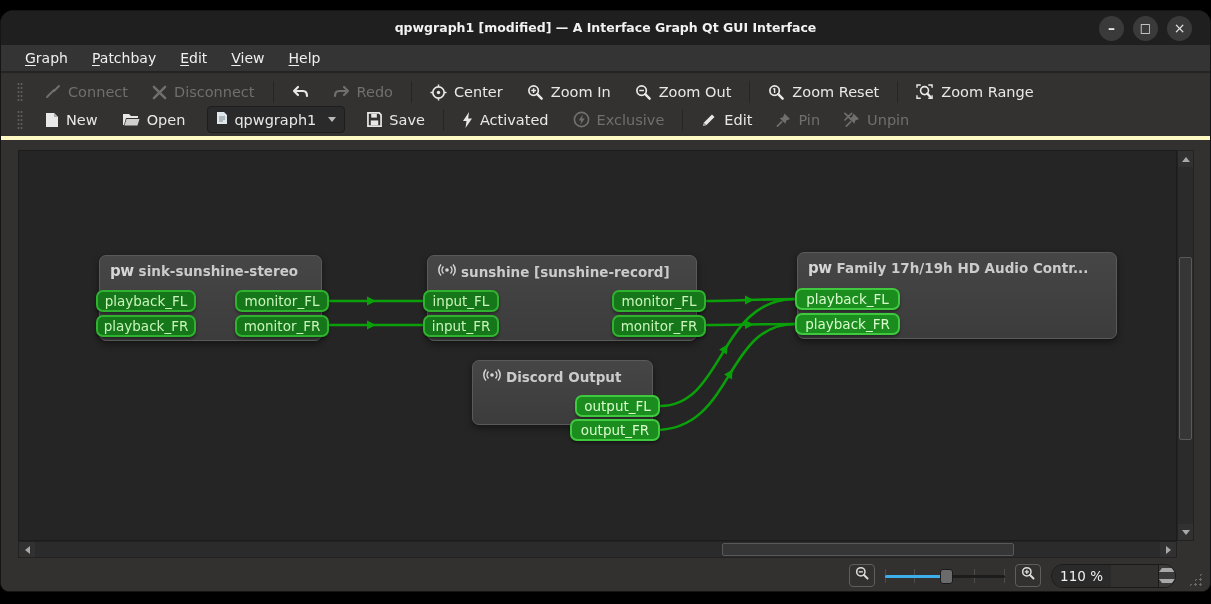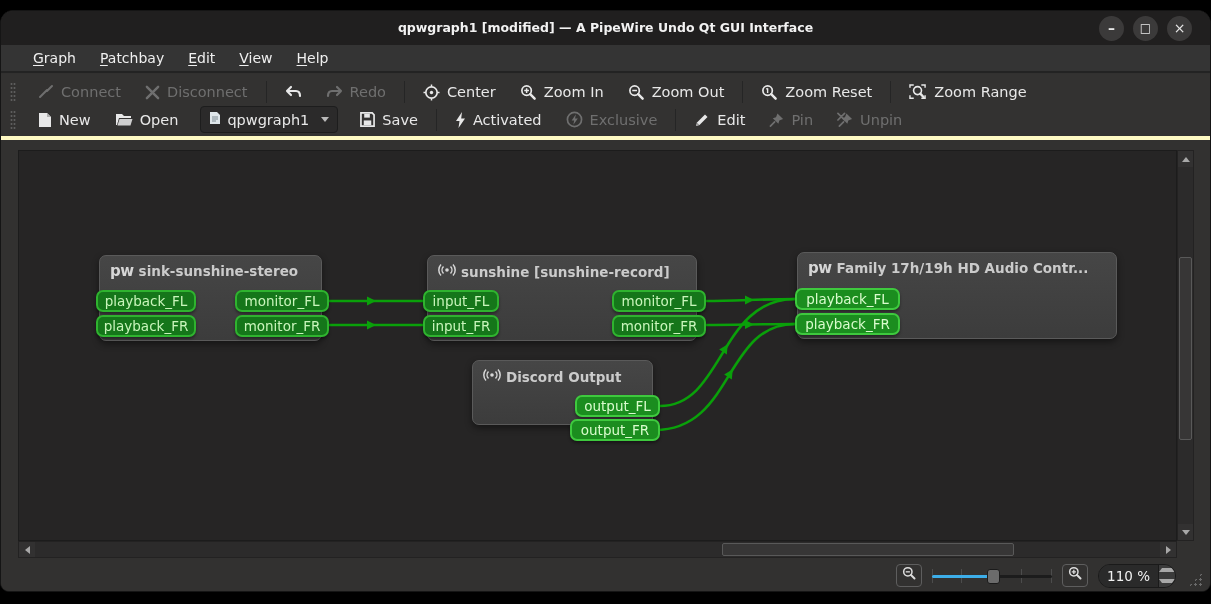--- a/index.html
+++ b/index.html
@@ -12,27 +12,27 @@
   .title-text { position:absolute; left:0; right:0; top:0; height:34px; line-height:34px; text-align:center;
                 color:#f2f2f2; font-size:12.5px; font-weight:bold; }
   .winbtn { position:absolute; top:5px; width:25px; height:25px; border-radius:50%; background:#3b3a3a;
             color:#e8e8e8; text-align:center; line-height:24px; font-size:14px; }
   .winbtn.min { right:86px; font-weight:bold; }
   .winbtn.max { right:52px; font-size:12px; }
   .winbtn.close { right:18px; font-size:14px; }
 
   
   .menubar { position:absolute; left:0; top:34px; width:100%; height:28px; background:#343434;
-             display:flex; align-items:center; padding-left:22px; gap:4px; border-bottom:2px solid #232323; }
+             display:flex; align-items:center; padding-left:14px; gap:4px; border-bottom:2px solid #232323; }
   .menu-item { color:#efefef; font-size:14px; padding:3px 10px; }
   .menu-item u { text-decoration:underline; text-underline-offset:2px; }
 
   
   .toolbar { position:absolute; left:0; width:100%; height:37px; background:#333231;
-             display:flex; align-items:center; padding-left:7px; }
+             display:flex; align-items:center; padding-left:14px; }
   .tb1 { top:63px; border-bottom:1px solid #2a2a2a; }
   .tb2 { top:92px; border-bottom:4px solid #fef9c3; }
   .handle { width:6px; height:20px; margin:0 10px 0 2px;
             background-image:radial-gradient(#5d5d5d 1px, transparent 1.1px); background-size:3px 4px; }
   .tb-item { display:flex; align-items:center; gap:7px; color:#e8e8e8; font-size:14.5px; padding:0 12px; }
   .tb-item.disabled { color:#6f6f6f; }
   .tb-item svg { display:block; }
   .tb-sep { width:1px; height:22px; background:#454545; border-right:1px solid #252525; margin:0 6px; }
   .combobox { display:flex; align-items:center; gap:6px; background:#2b2a2a; border:1px solid #1d1d1d;
               border-radius:4px; height:27px; padding:0 8px; margin:0 10px; color:#e8e8e8; font-size:14.5px; }
@@ -71,35 +71,35 @@
   .statusbar { position:absolute; left:0; top:547px; width:100%; height:35px; background:#323130;
                display:flex; align-items:center; justify-content:flex-end; gap:10px; padding-right:34px; }
   .zoom-btn { width:26px; height:23px; border:1px solid #5e5e5e; border-radius:4px;
               display:flex; align-items:center; justify-content:center; background:transparent; }
   .slider { position:relative; width:120px; height:20px; }
   .slider .tick { position:absolute; top:3px; width:1px; height:14px; background:#4c4c4c; }
   .slider .groove-l { position:absolute; top:9px; left:0; height:3px; background:#3daee9; border-radius:2px; }
   .slider .groove-r { position:absolute; top:9px; height:3px; background:#1c1c1c; border-radius:2px; }
   .slider .shandle { position:absolute; top:3px; width:13px; height:15px; background:#6b6b6b;
                      border:1px solid #1b1b1b; border-radius:3px; }
-  .spinbox { display:flex; height:24px; border:1px solid #1a1a1a; border-radius:12px; overflow:hidden; }
+  .spinbox { display:flex; height:24px; border:1px solid #1a1a1a; border-radius:12px; overflow:hidden;gap:47px; }
   .spin-val { background:#2a2a2a; color:#f0f0f0; font-size:13.5px; line-height:22px; padding:0 8px; min-width:52px; text-align:center; }
   .spin-btns { display:flex; flex-direction:column; width:17px; background:#3b3b3b; border-left:1px solid #1a1a1a; }
   .spin-btns div { flex:1; display:flex; align-items:center; justify-content:center; }
   .grip { position:absolute; right:7px; bottom:6px; width:15px; height:15px;
           background-image:radial-gradient(#6b6b6b 1.2px, transparent 1.3px); background-size:5px 5px;
           clip-path:polygon(100% 0, 100% 100%, 0 100%); }
 </style>
 </head>
 <body>
 
 <div id="window">
 
   <div class="titlebar">
-    <div class="title-text">qpwgraph1 [modified] — A PipeWire Undo Qt GUI Interface</div>
+    <div class="title-text">qpwgraph1 [modified] — A Interface Graph Qt GUI Interface</div>
     <div class="winbtn min">–</div>
     <div class="winbtn max">□</div>
     <div class="winbtn close">×</div>
   </div>
 
   <div class="menubar">
     <span class="menu-item"><u>G</u>raph</span>
     <span class="menu-item"><u>P</u>atchbay</span>
     <span class="menu-item"><u>E</u>dit</span>
     <span class="menu-item"><u>V</u>iew</span>

